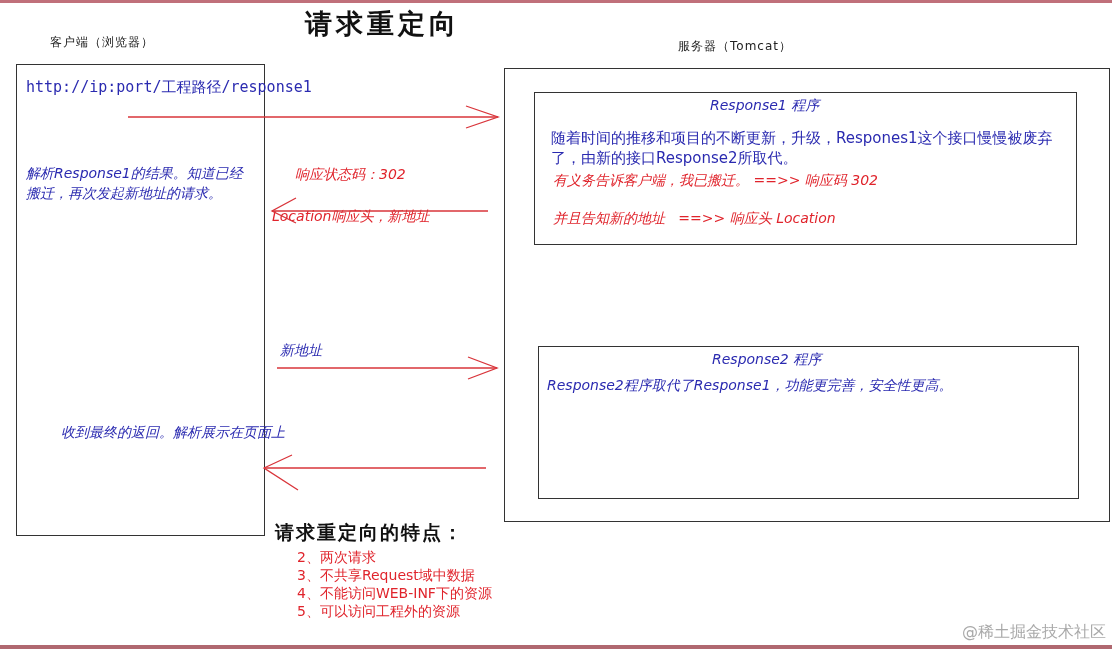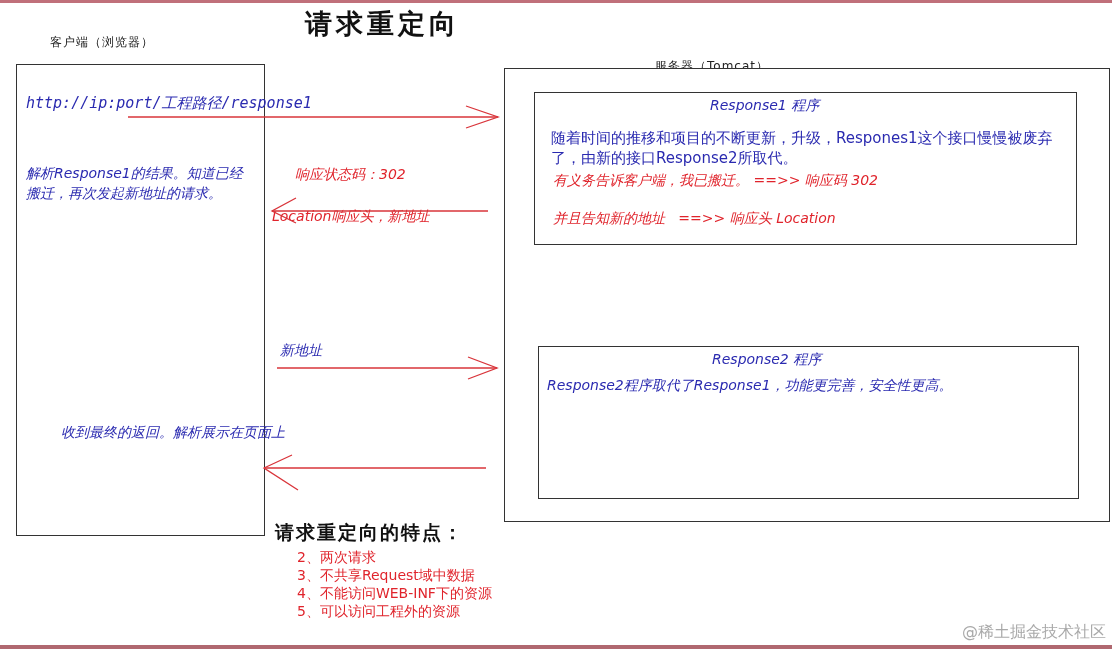--- a/index.html
+++ b/index.html
@@ -23,24 +23,24 @@
   svg.arrows { position:absolute; left:0; top:0; }
 </style>
 </head>
 <body>
 
 <div class="frame-top"></div>
 
 <div class="abs title">请求重定向</div>
 
 <div class="abs lbl" style="left:50px; top:34px;">客户端（浏览器）</div>
-<div class="abs lbl" style="left:655px; top:38px;margin-top:20px;">服务器（Tomcat）</div>
+<div class="abs lbl" style="left:678px; top:38px;">服务器（Tomcat）</div>
 
 <div class="box" style="left:16px; top:64px; width:247px; height:470px;"></div>
-<div class="abs blue t15 mono" style="left:26px; top:94px;font-style:italic;">http://ip:port/工程路径/response1</div>
+<div class="abs blue t15 mono" style="left:26px; top:78px;">http://ip:port/工程路径/response1</div>
 <div class="abs blue t14 ml" style="left:26px; top:163px; width:230px;">解析Response1的结果。知道已经搬迁，再次发起新地址的请求。</div>
 <div class="abs blue t14 ml" style="left:31px; top:422px; width:225px;margin-left:30px;">收到最终的返回。解析展示在页面上</div>
 
 <div class="box" style="left:504px; top:68px; width:604px; height:452px;"></div>
 
 <div class="box" style="left:534px; top:92px; width:541px; height:151px;"></div>
 <div class="abs blue t14" style="left:710px; top:97px;">Response1 程序</div>
 <div class="abs blue t15 ml" style="left:551px; top:128px; width:510px;">随着时间的推移和项目的不断更新，升级，Respones1这个接口慢慢被废弃了，由新的接口Response2所取代。</div>
 <div class="abs red t14" style="left:553px; top:172px;">有义务告诉客户端，我已搬迁。 ==&gt;&gt; 响应码 302</div>
 <div class="abs red t14" style="left:553px; top:210px; white-space:pre;">并且告知新的地址   ==&gt;&gt; 响应头 Location</div>

